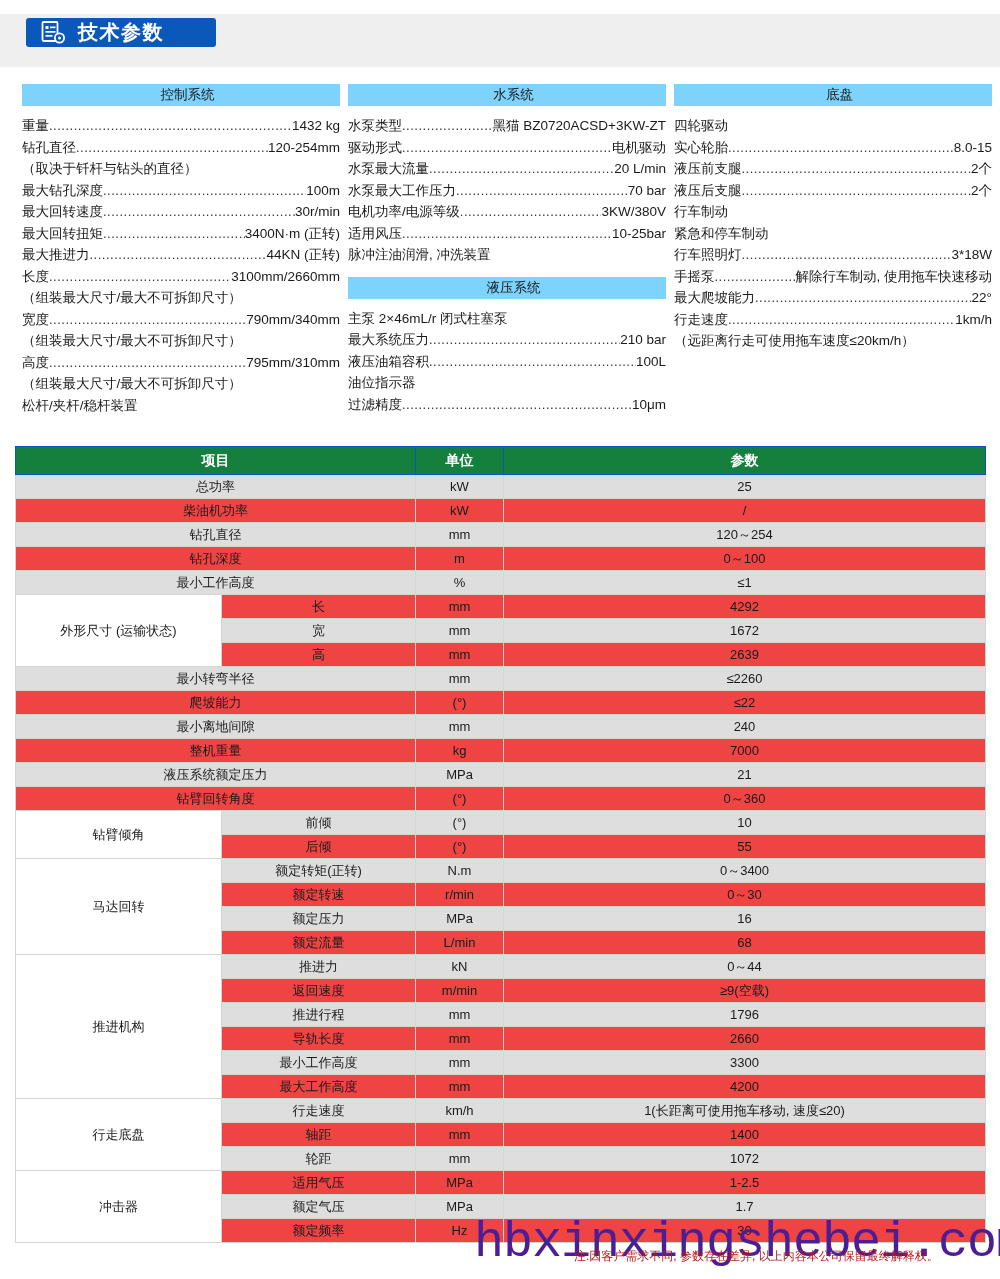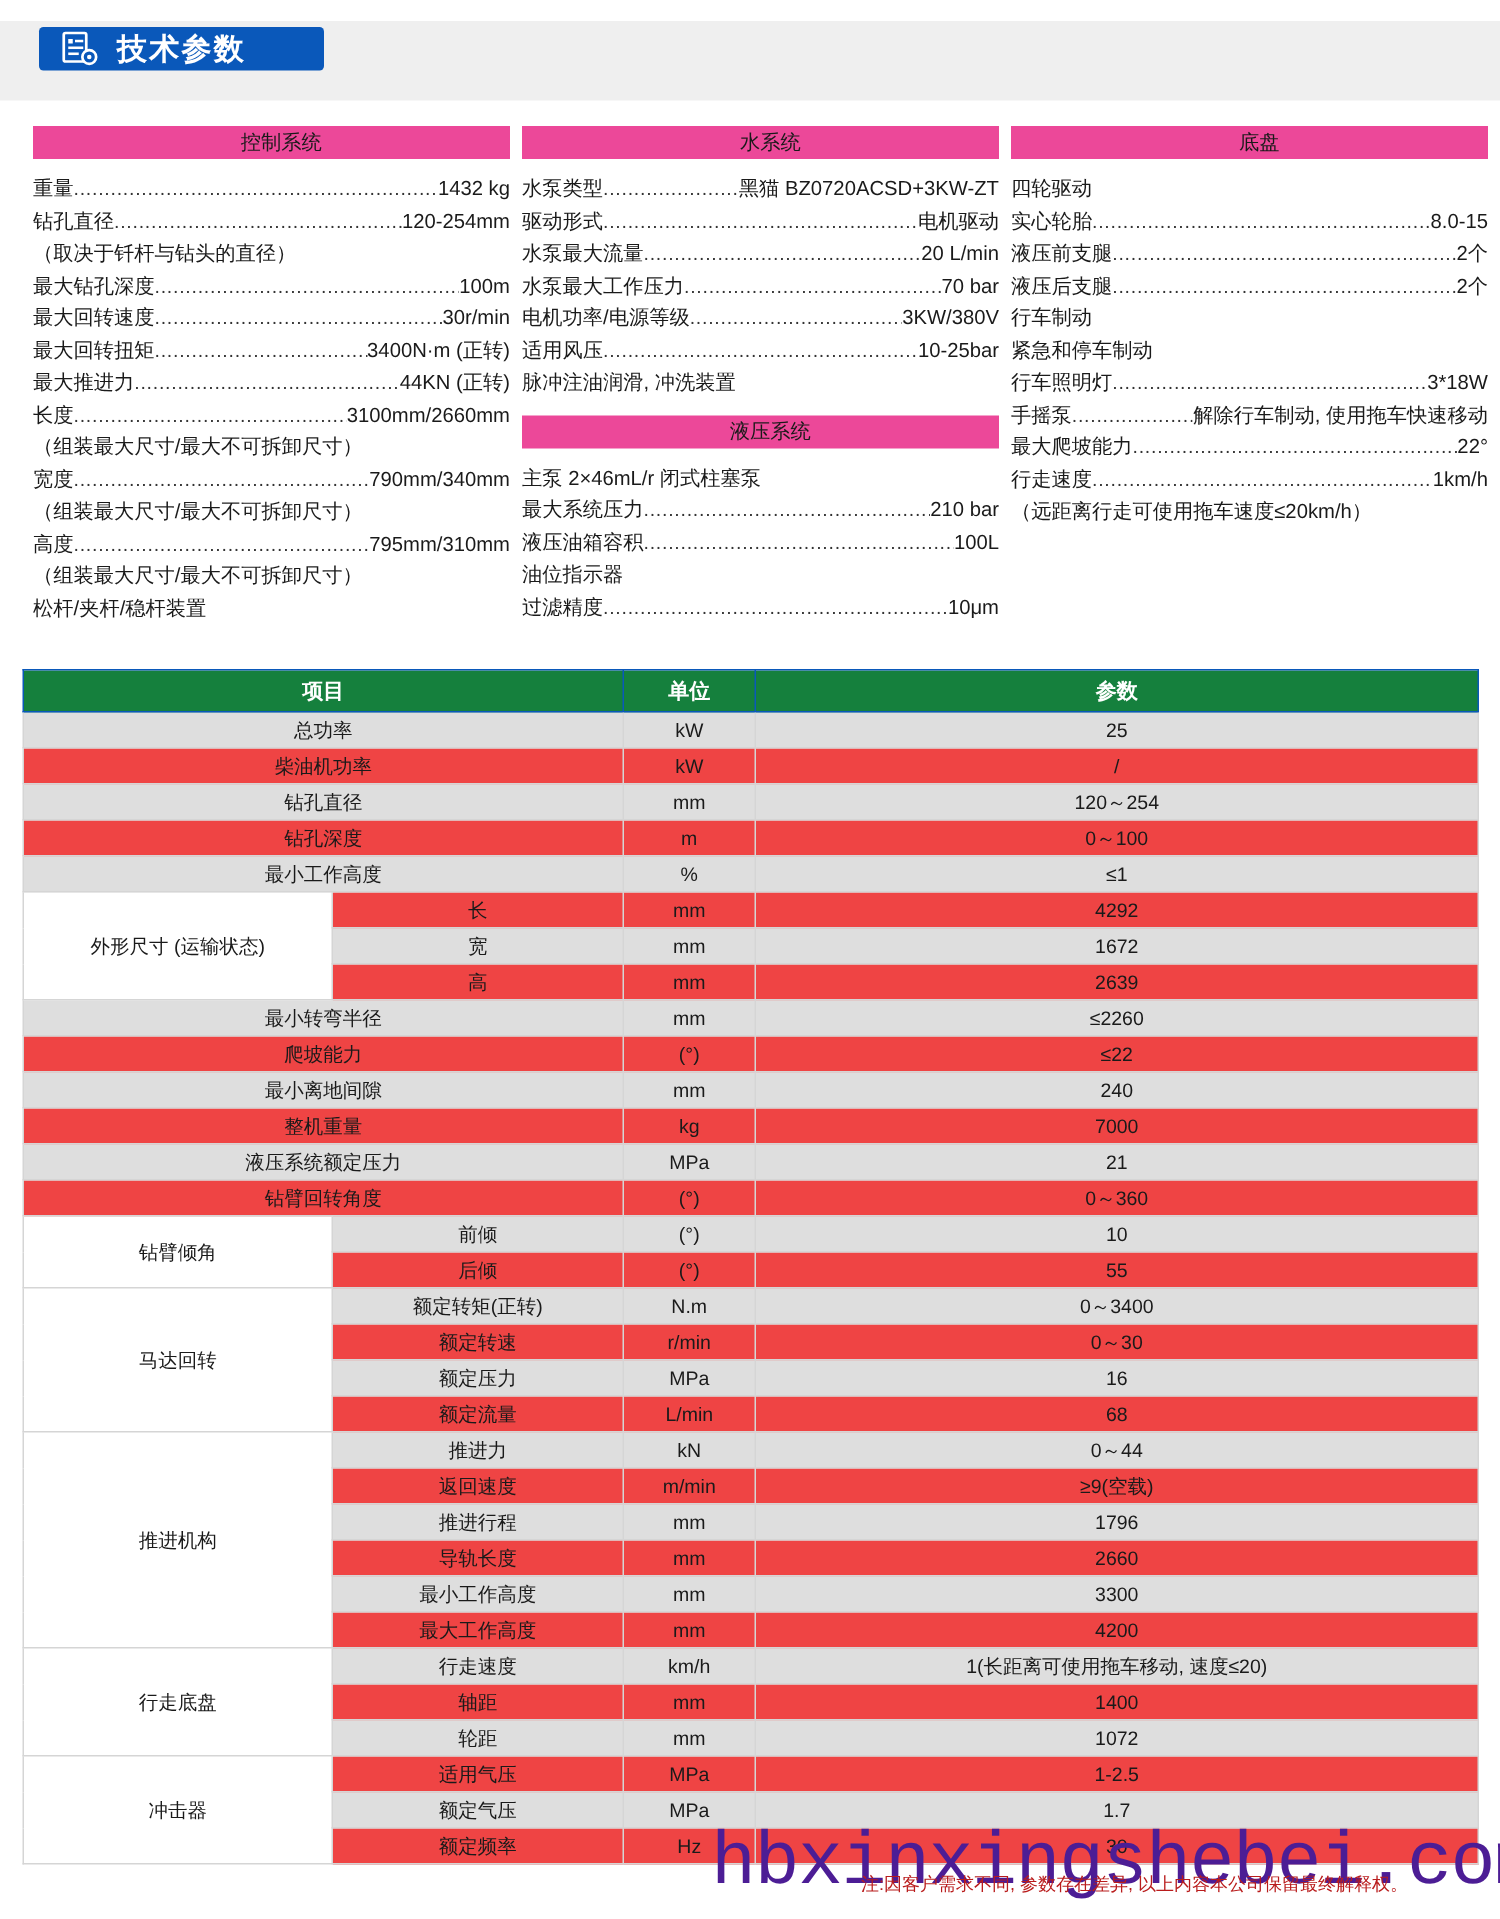--- a/index.html
+++ b/index.html
@@ -53,21 +53,21 @@
   
   .spec-columns {
     position: absolute;
     left: 22px; top: 84px;
     width: 968px;
     display: flex;
     gap: 8px;
   }
   .spec-col { width: 318px; }
   .sec-title {
-    background: #ec4899;
+    background: #7dd3fc;
     color: #1a1a1a;
     font-size: 13.5px;
     text-align: center;
     line-height: 22px;
     height: 22px;
     margin-bottom: 9px;
     padding-left: 13px;
   }
   .sec-title.spaced { margin-top: 11px; }
   .spec-line {

